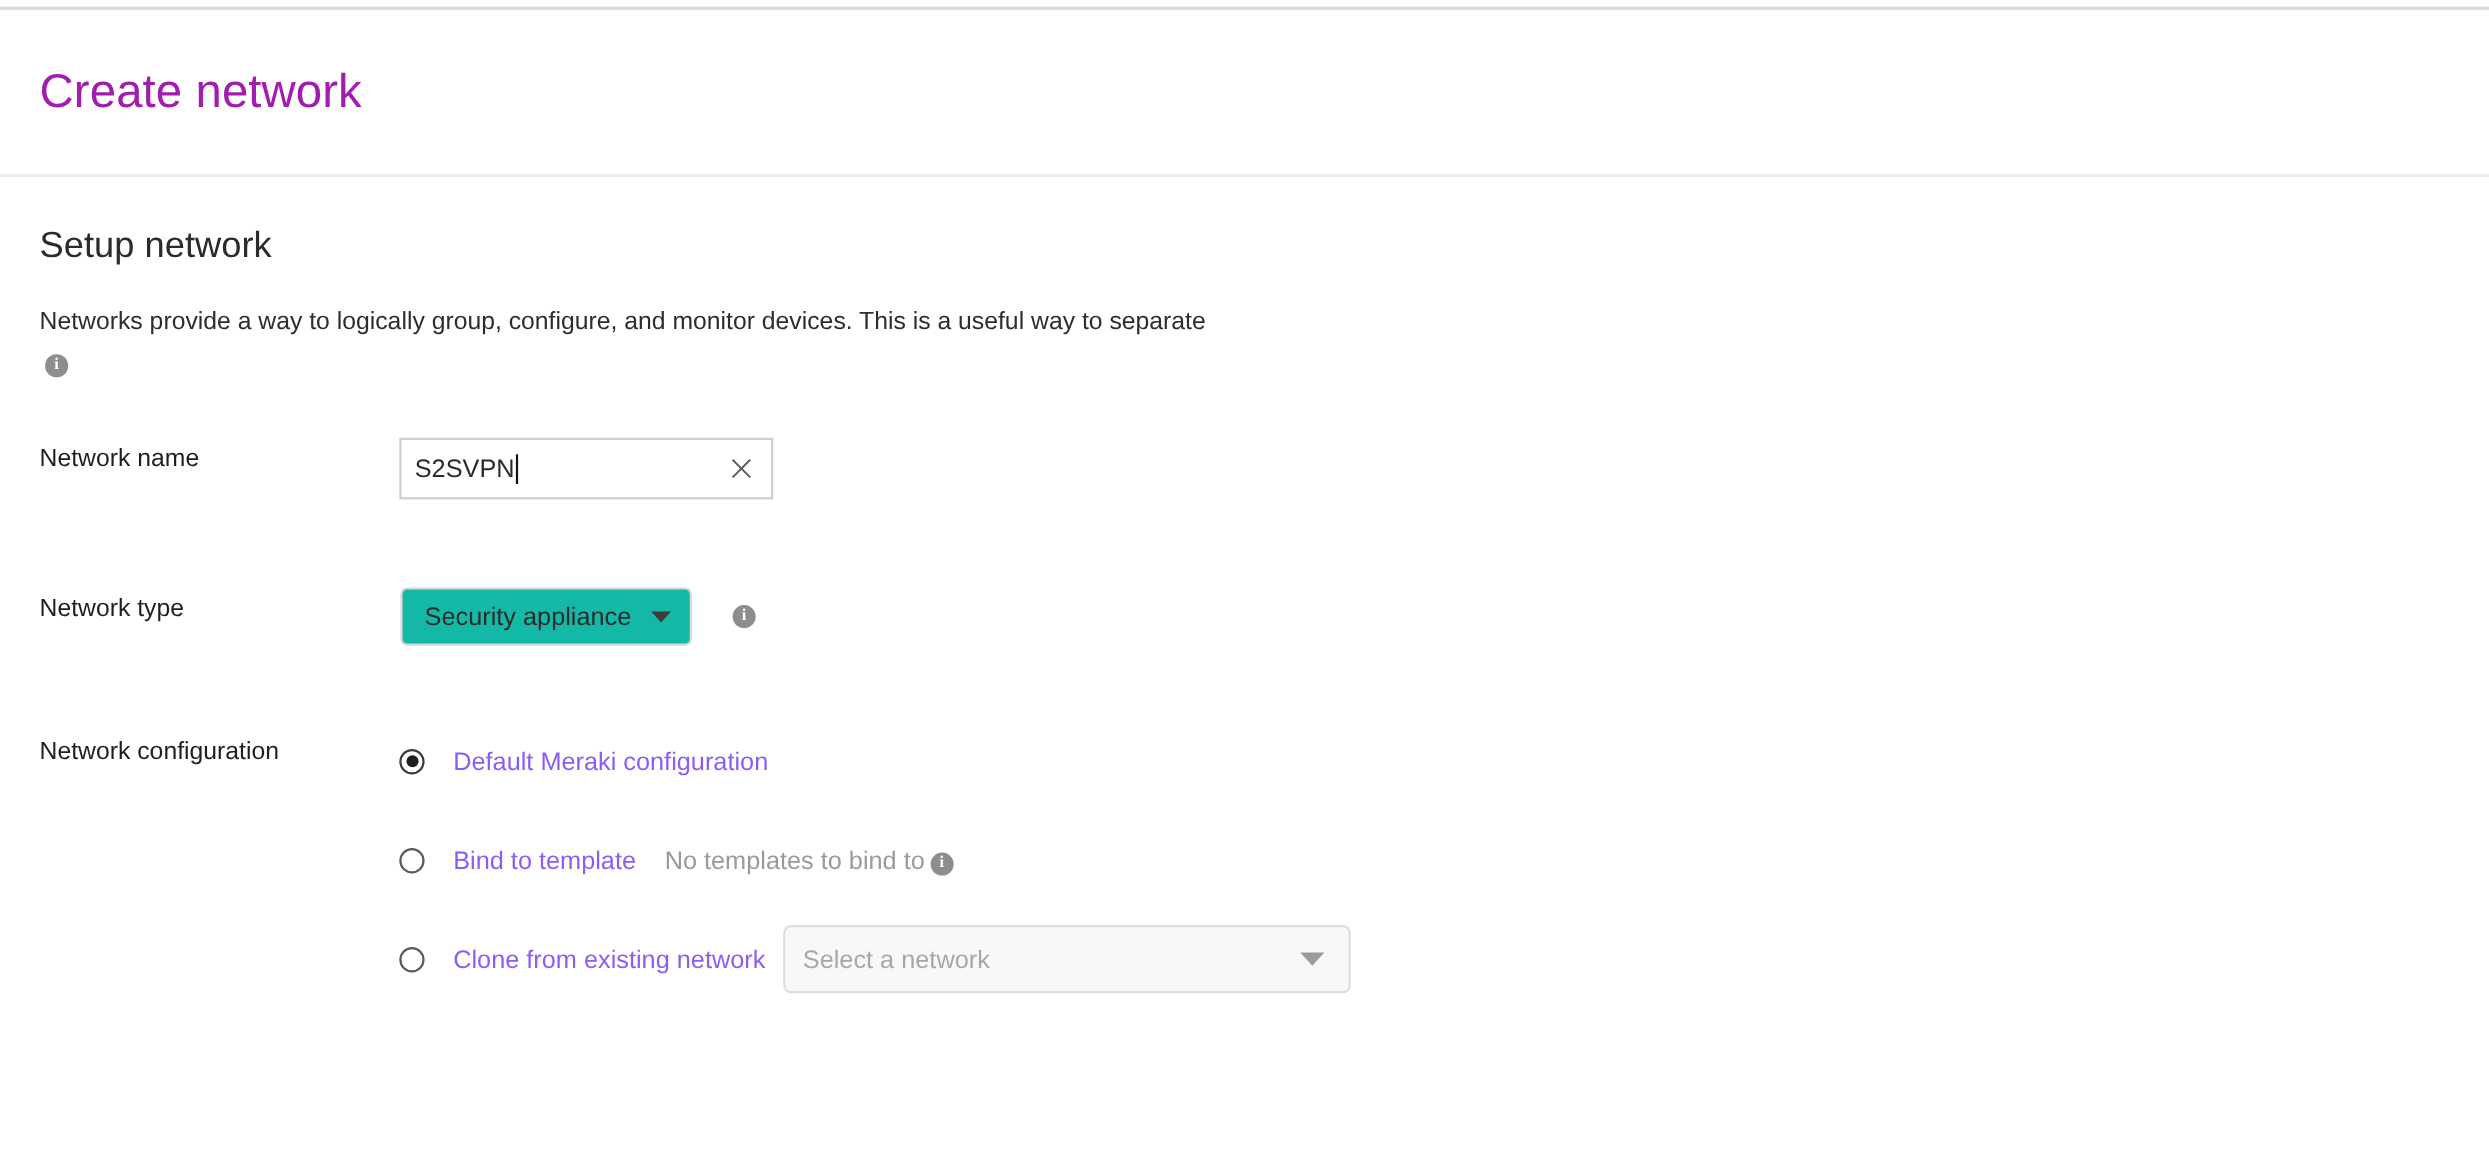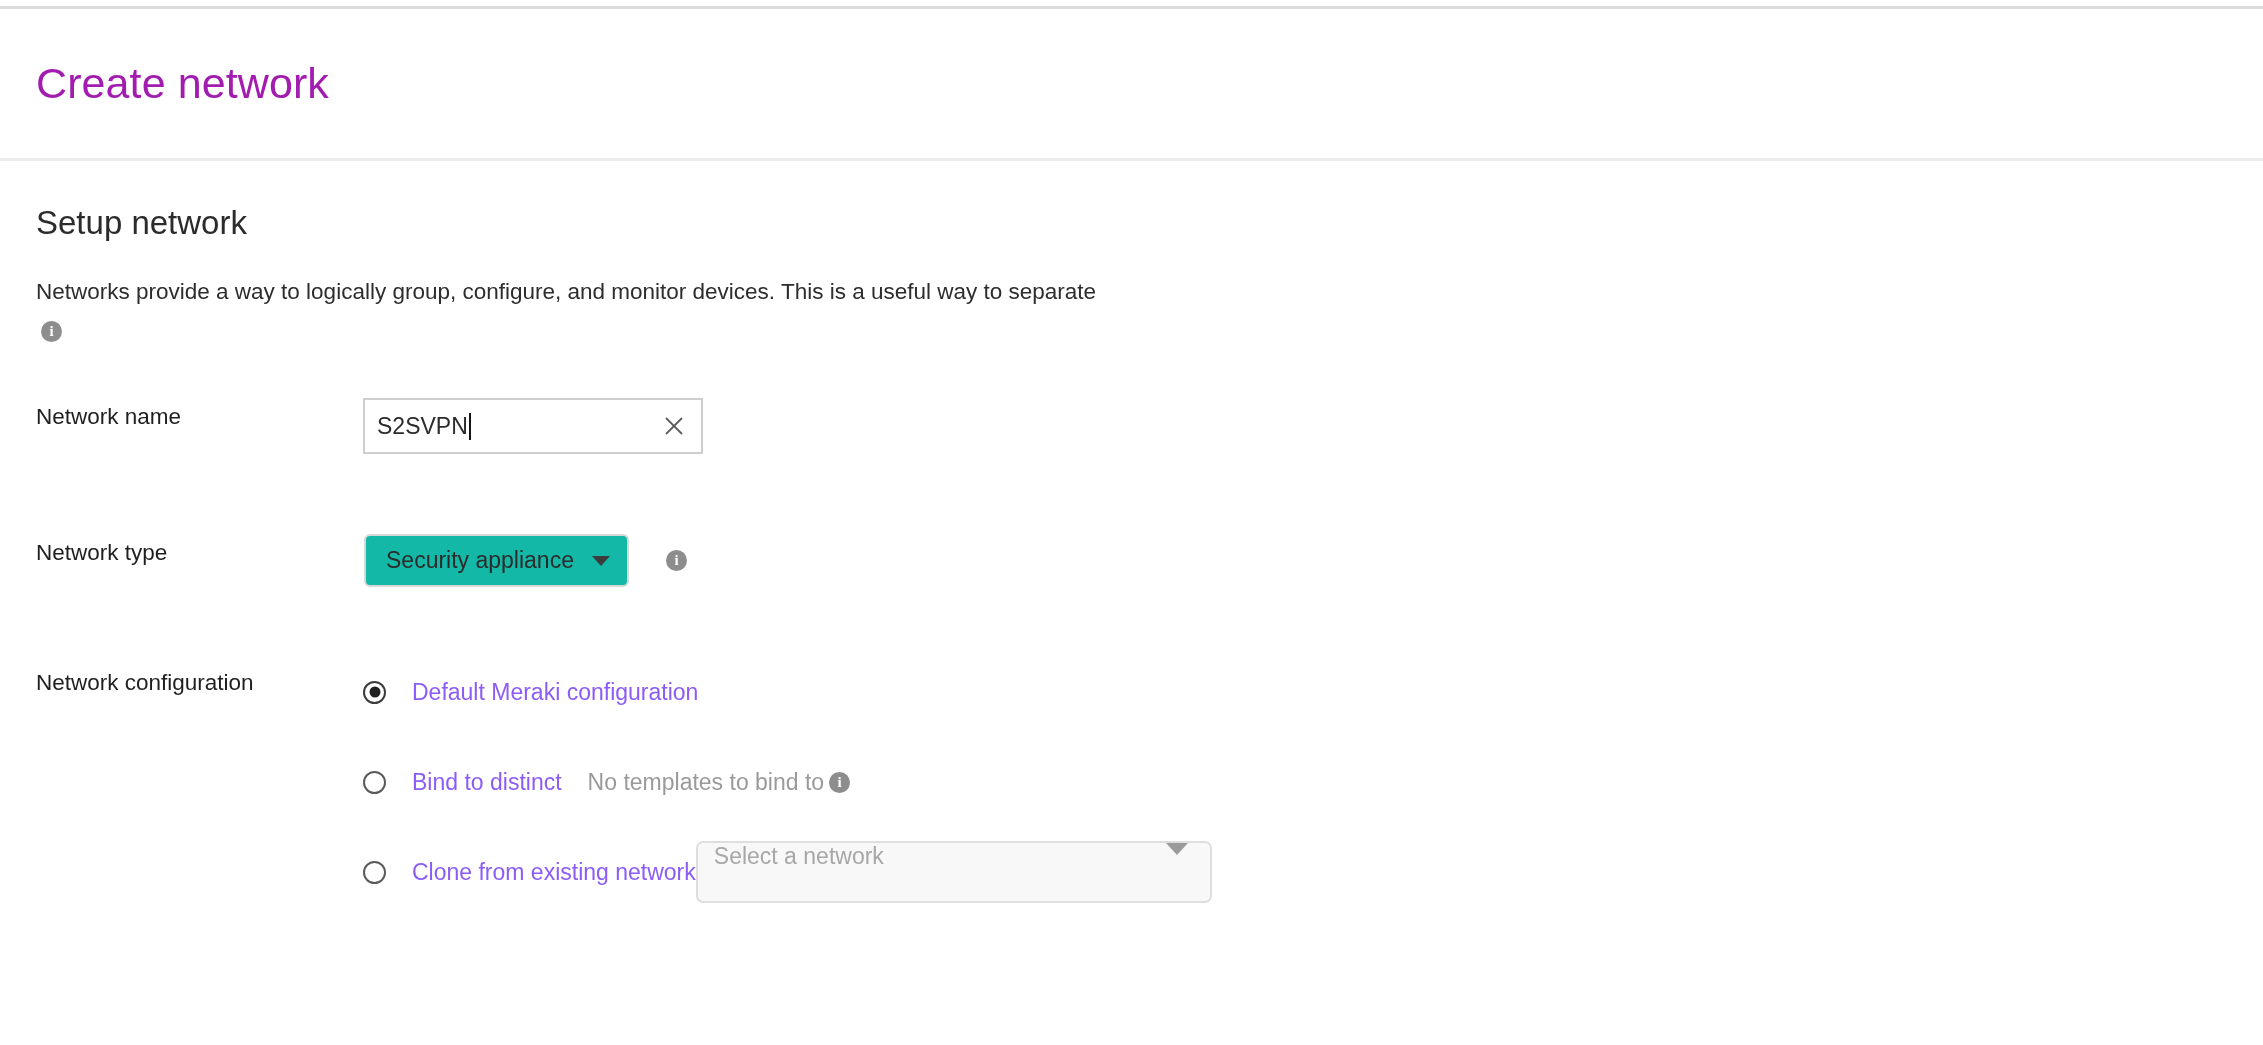--- a/index.html
+++ b/index.html
@@ -245,33 +245,33 @@
     font-size: 23px;
     color: #8b5cf6;
     white-space: nowrap;
   }
   .radio-hint {
     margin-left: 26px;
     font-size: 23px;
     color: #9a9a9a;
     white-space: nowrap;
     display: inline-flex;
-    align-items: center;
+    align-items: flex-end;
   }
 
   .select-box {
-    margin-left: 0;
+    margin-left: 16px;
     width: 516px;
     height: 62px;
     box-sizing: border-box;
     border: 2px solid #dedede;
     border-radius: 7px;
     background: #f8f8f8;
     display: flex;
-    align-items: flex-start;
+    align-items: center;
     justify-content: space-between;
     padding: 0 22px 0 16px;
     cursor: pointer;
   }
   .select-placeholder {
     font-size: 23px;
     color: #a7a7a7;
     white-space: nowrap;
   }
   .select-caret {
@@ -337,21 +337,21 @@
 
     <div class="radio-list">
 
       <div class="radio-item">
         <span class="radio checked"></span>
         <span class="radio-label">Default Meraki configuration</span>
       </div>
 
       <div class="radio-item">
         <span class="radio unchecked"></span>
-        <span class="radio-label">Bind to distinct</span>
+        <span class="radio-label">Bind to template</span>
         <span class="radio-hint">
             <span>No templates to bind to</span>
             <span class="info-icon">
               <span>i</span>
             </span>
           </span>
       </div>
 
       <div class="radio-item">
         <span class="radio unchecked"></span>

